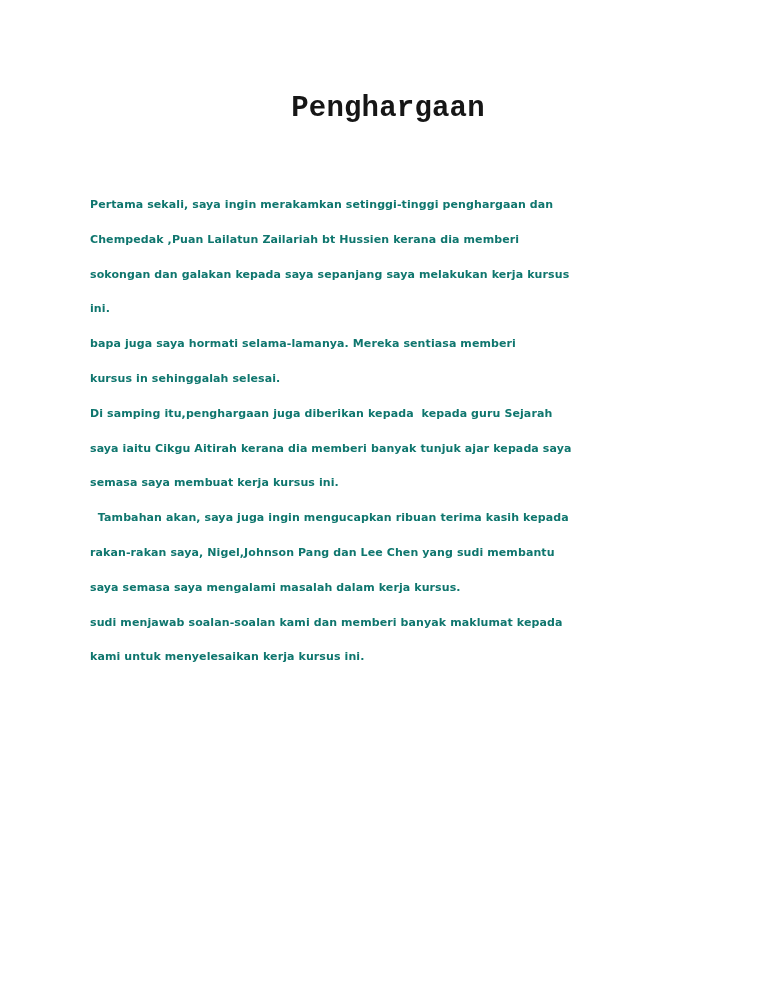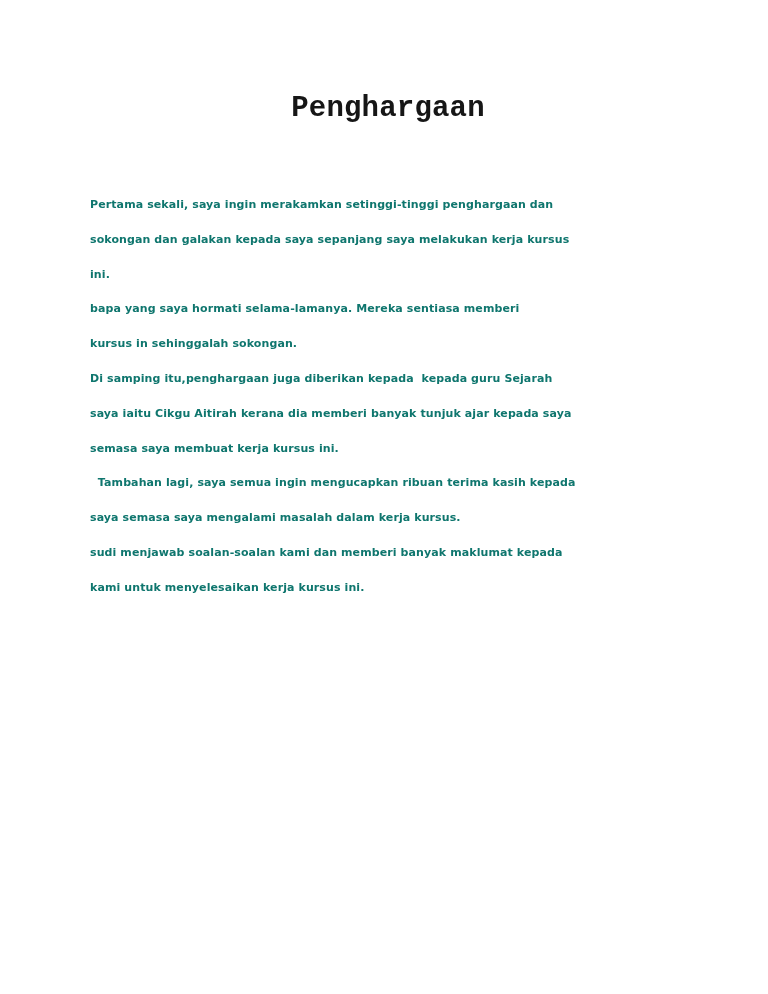--- a/index.html
+++ b/index.html
@@ -46,25 +46,27 @@
   }
 </style>
 </head>
 <body>
 
 <div class="page">
   <h1 class="doc-title">Penghargaan</h1>
 
   <div class="body-lines">
     <div class="line">Pertama sekali, saya ingin merakamkan setinggi-tinggi penghargaan dan</div>
+    <div class="line">Chempedak ,Puan Lailatun Zailariah bt Hussien kerana dia memberi</div>
     <div class="line">sokongan dan galakan kepada saya sepanjang saya melakukan kerja kursus</div>
     <div class="line">ini.</div>
-    <div class="line">bapa yang saya hormati selama-lamanya. Mereka sentiasa memberi</div>
-    <div class="line">kursus in sehinggalah sokongan.</div>
+    <div class="line">bapa juga saya hormati selama-lamanya. Mereka sentiasa memberi</div>
+    <div class="line">kursus in sehinggalah selesai.</div>
     <div class="line">Di samping itu,penghargaan juga diberikan kepada  kepada guru Sejarah</div>
     <div class="line">saya iaitu Cikgu Aitirah kerana dia memberi banyak tunjuk ajar kepada saya</div>
     <div class="line">semasa saya membuat kerja kursus ini.</div>
-    <div class="line">  Tambahan lagi, saya semua ingin mengucapkan ribuan terima kasih kepada</div>
+    <div class="line">  Tambahan akan, saya juga ingin mengucapkan ribuan terima kasih kepada</div>
+    <div class="line">rakan-rakan saya, Nigel,Johnson Pang dan Lee Chen yang sudi membantu</div>
     <div class="line">saya semasa saya mengalami masalah dalam kerja kursus.</div>
     <div class="line">sudi menjawab soalan-soalan kami dan memberi banyak maklumat kepada</div>
     <div class="line">kami untuk menyelesaikan kerja kursus ini.</div>
   </div>
 </div>
 
 </body></html>

